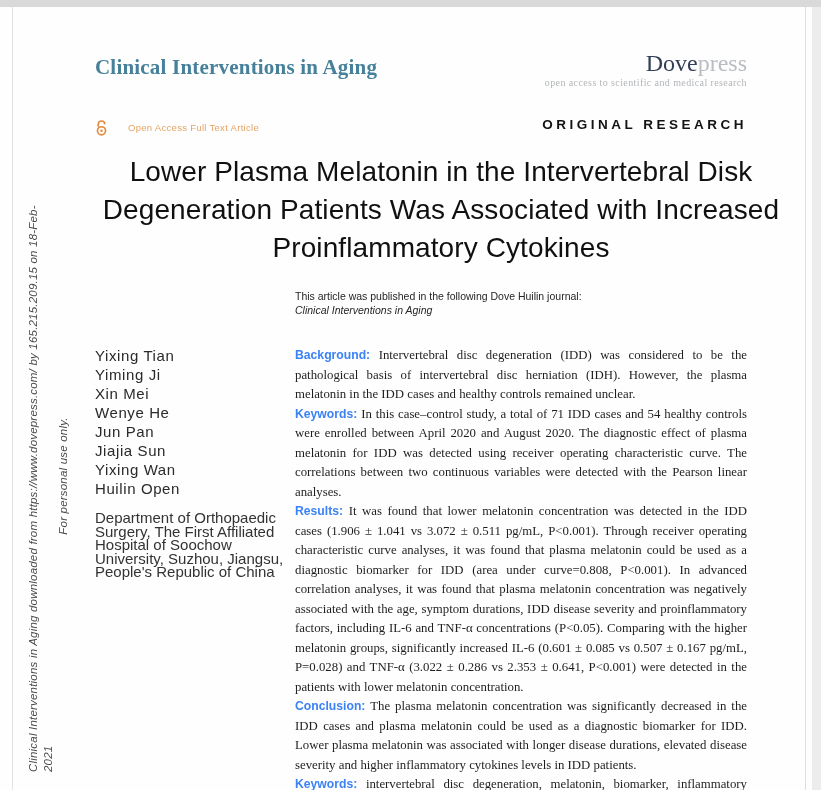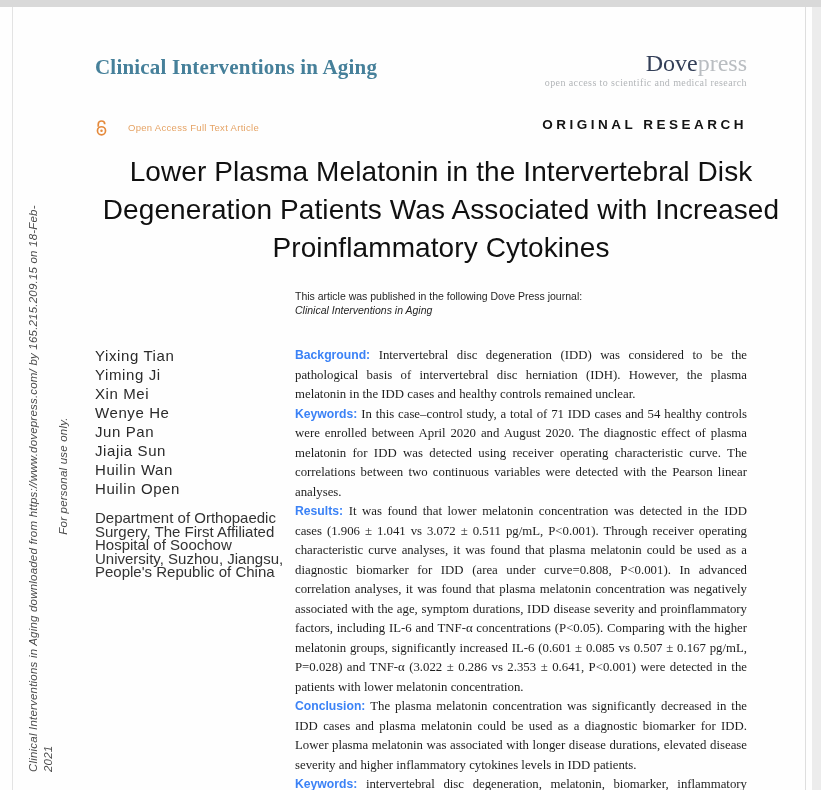--- a/index.html
+++ b/index.html
@@ -106,34 +106,34 @@
           <circle cx="10" cy="18" r="1.9" fill="#e58a3c"></circle>
         </svg>
         <span class="oa-label">Open Access Full Text Article</span>
       </div>
       <div class="article-type">ORIGINAL RESEARCH</div>
     </div>
 
     <h1 class="article-title">Lower Plasma Melatonin in the Intervertebral Disk Degeneration Patients Was Associated with Increased Proinflammatory Cytokines</h1>
 
     <div class="published-note">
-      <div>This article was published in the following Dove Press journal:</div>
+      <div>This article was published in the following Dove Huilin journal:</div>
       <div class="journal-italic">Clinical Interventions in Aging</div>
     </div>
 
     <div class="columns">
 
       <div class="col-left">
         <div class="author">Yixing Tian</div>
         <div class="author">Yiming Ji</div>
         <div class="author">Xin Mei</div>
         <div class="author">Wenye He</div>
         <div class="author">Jun Pan</div>
         <div class="author">Jiajia Sun</div>
-        <div class="author">Huilin Wan</div>
+        <div class="author">Yixing Wan</div>
         <div class="author">Huilin Open</div>
         <div class="affiliation">Department of Orthopaedic Surgery, The First Affiliated Hospital of Soochow University, Suzhou, Jiangsu, People's Republic of China</div>
       </div>
 
       <div class="col-right">
         <p class="abs"><b>Background:</b> <span>Intervertebral disc degeneration (IDD) was considered to be the pathological basis of intervertebral disc herniation (IDH). However, the plasma melatonin in the IDD cases and healthy controls remained unclear.</span></p>
         <p class="abs"><b>Keywords:</b> <span>In this case–control study, a total of 71 IDD cases and 54 healthy controls were enrolled between April 2020 and August 2020. The diagnostic effect of plasma melatonin for IDD was detected using receiver operating characteristic curve. The correlations between two continuous variables were detected with the Pearson linear analyses.</span></p>
         <p class="abs"><b>Results:</b> <span>It was found that lower melatonin concentration was detected in the IDD cases (1.906 ± 1.041 vs 3.072 ± 0.511 pg/mL, P&lt;0.001). Through receiver operating characteristic curve analyses, it was found that plasma melatonin could be used as a diagnostic biomarker for IDD (area under curve=0.808, P&lt;0.001). In advanced correlation analyses, it was found that plasma melatonin concentration was negatively associated with the age, symptom durations, IDD disease severity and proinflammatory factors, including IL-6 and TNF-α concentrations (P&lt;0.05). Comparing with the higher melatonin groups, significantly increased IL-6 (0.601 ± 0.085 vs 0.507 ± 0.167 pg/mL, P=0.028) and TNF-α (3.022 ± 0.286 vs 2.353 ± 0.641, P&lt;0.001) were detected in the patients with lower melatonin concentration.</span></p>
         <p class="abs"><b>Conclusion:</b> <span>The plasma melatonin concentration was significantly decreased in the IDD cases and plasma melatonin could be used as a diagnostic biomarker for IDD. Lower plasma melatonin was associated with longer disease durations, elevated disease severity and higher inflammatory cytokines levels in IDD patients.</span></p>
         <p class="abs"><b>Keywords:</b> <span>intervertebral disc degeneration, melatonin, biomarker, inflammatory factors</span></p>

